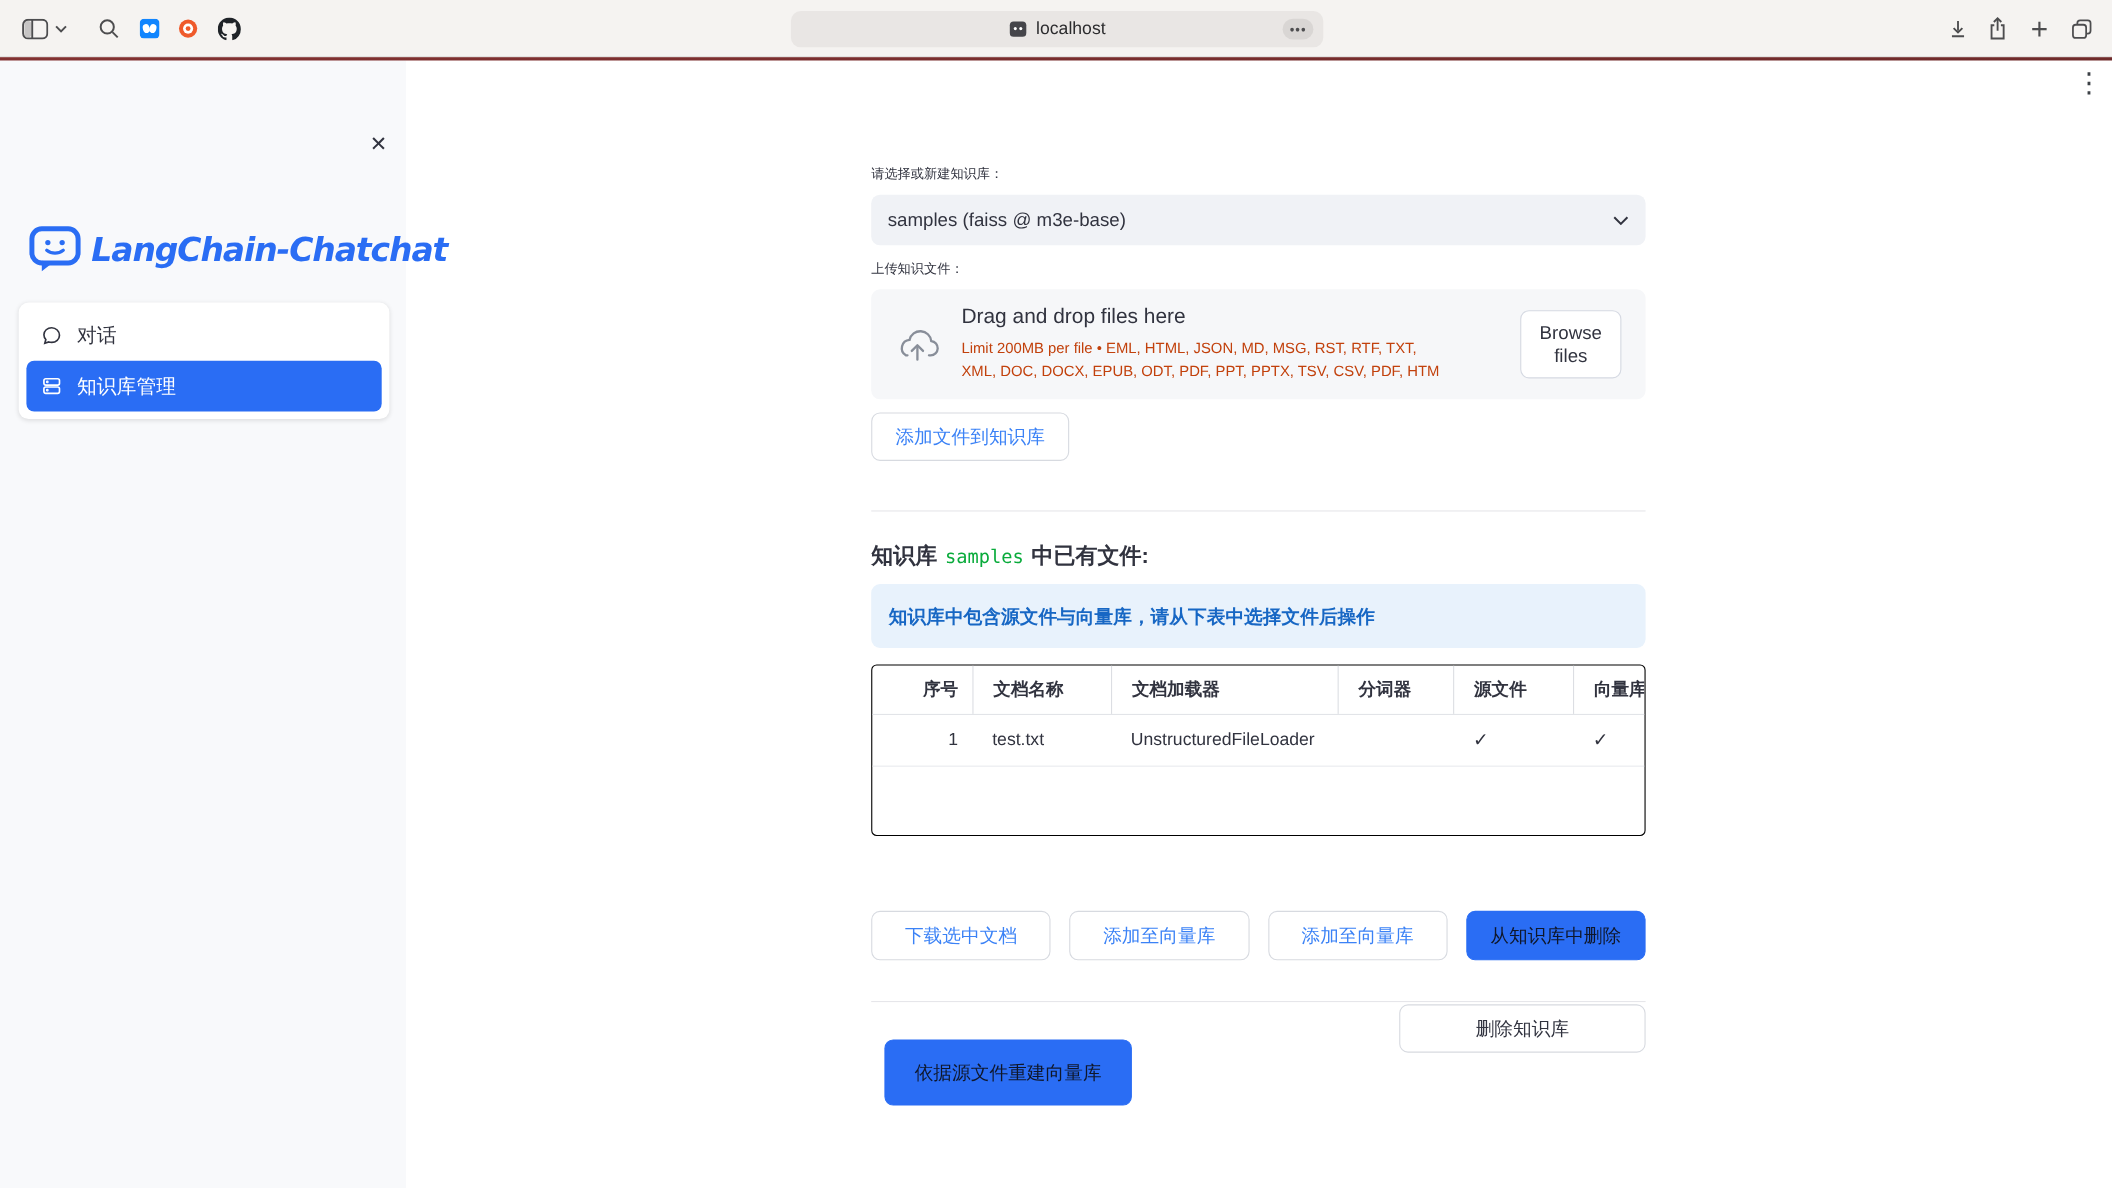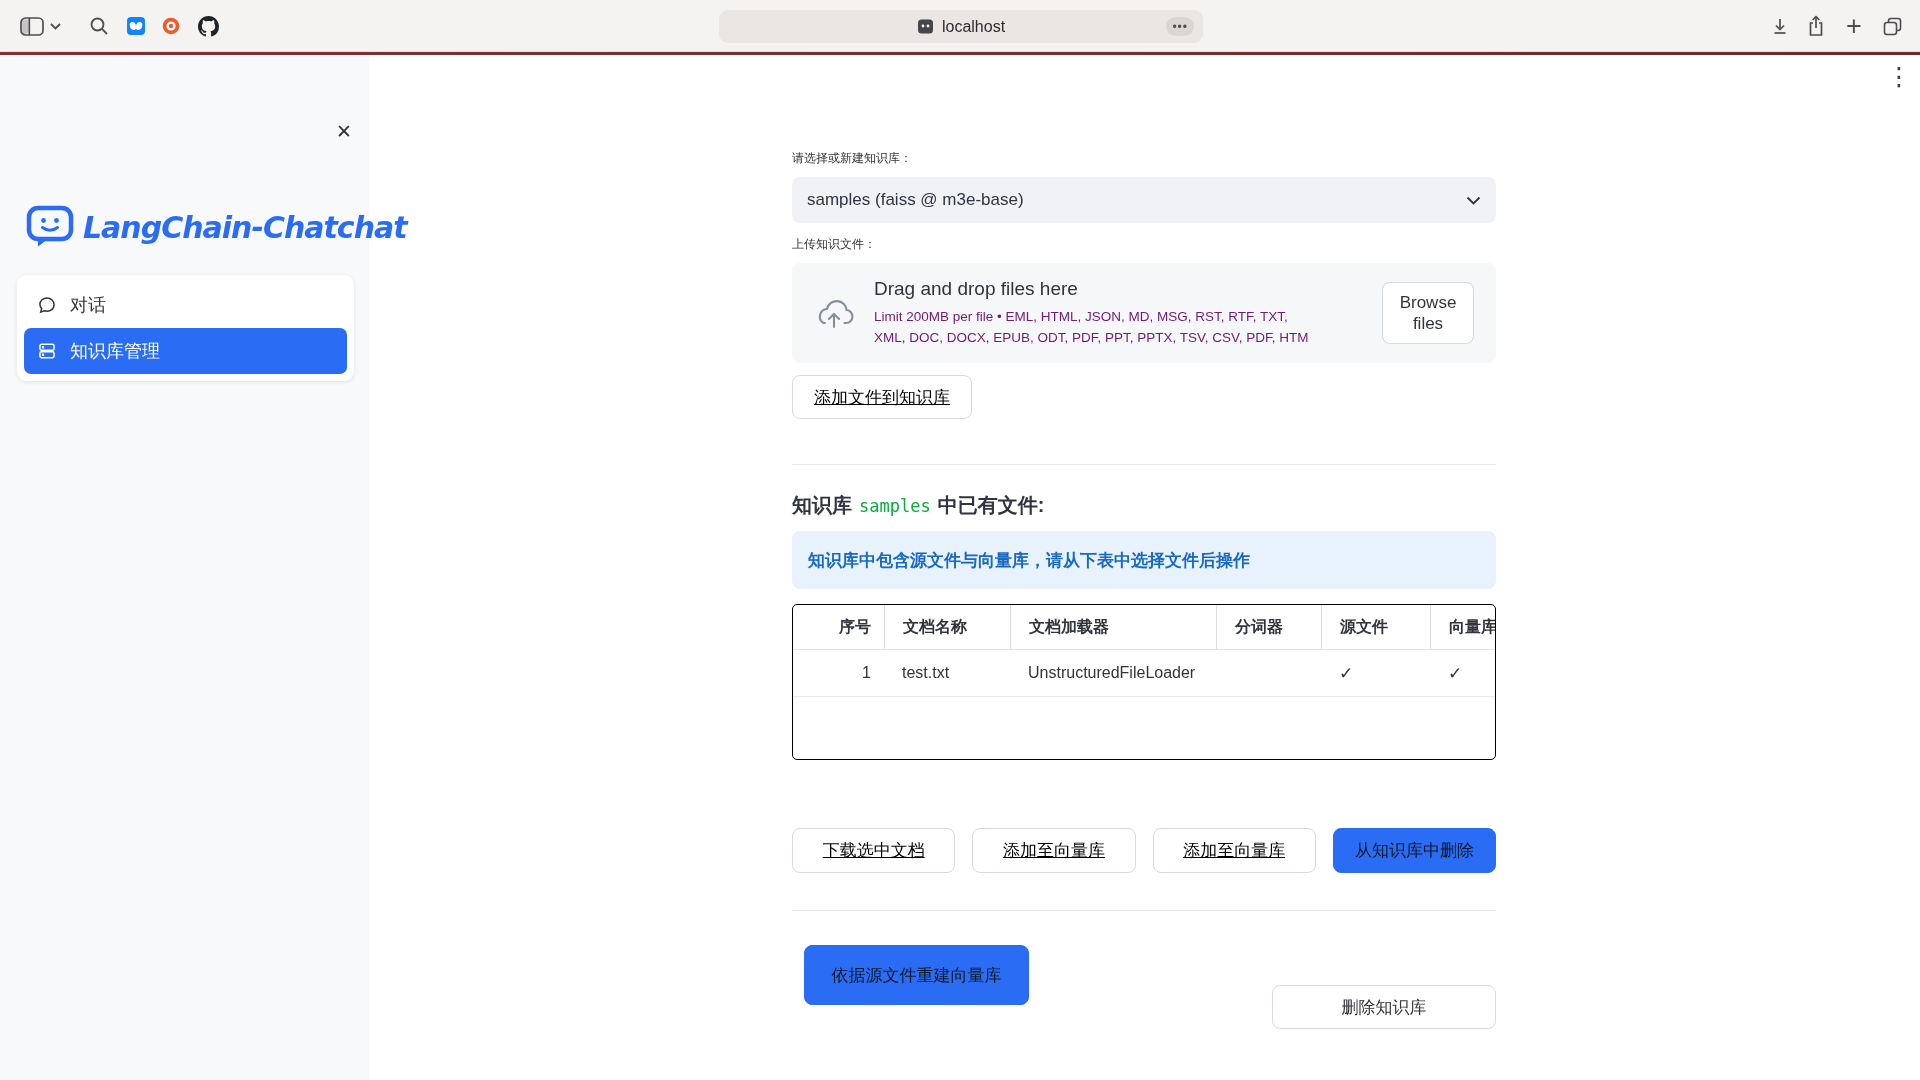--- a/index.html
+++ b/index.html
@@ -44,28 +44,28 @@
 
   .kb-select { position:absolute; left:0; top:122px; width:704px; height:46px;
     background:#f0f2f6; border-radius:8px; display:flex; align-items:center;
     justify-content:space-between; padding:0 15px; font-size:17px; cursor:pointer; }
 
   .uploader { position:absolute; left:0; top:208px; width:704px; height:100px;
     background:#f6f7f9; border-radius:8px; display:flex; align-items:center;
     padding:0 22px; gap:20px; }
   .upl-texts { flex:1; }
   .upl-title { font-size:19px; color:#31333f; margin-bottom:7px; }
-  .upl-limit { font-size:13.5px; color:#701a75; line-height:1.5; max-width:440px; }
+  .upl-limit { font-size:13.5px; color:#c2410c; line-height:1.5; max-width:440px; }
   .browse-btn { width:92px; background:#fff; border:1px solid #d5d9e2; border-radius:8px;
     padding:9px 8px; font-size:17px; color:#31333f; text-align:center; line-height:1.25;
     cursor:pointer; font-family:inherit; }
 
   .btn { border-radius:8px; font-size:17px; font-family:inherit; cursor:pointer;
     display:flex; align-items:center; justify-content:center; }
-  .btn-disabled { background:#fff; border:1px solid #d7dae0; color:#000000;text-decoration:underline; }
+  .btn-disabled { background:#fff; border:1px solid #d7dae0; color:#3b82f6; }
   .btn-primary { background:#2a6df4; border:1px solid #2a6df4; color:#0f172a; }
   .btn-secondary { background:#fff; border:1px solid #d7dae0; color:#31333f; }
 
   .add-btn { position:absolute; left:0; top:320px; height:44px; padding:0 21px; }
   .divider { position:absolute; left:0; width:704px; height:1px; background:#e6e6ea; }
 
   .kb-heading { position:absolute; left:0; top:437px; font-size:20px; font-weight:bold;
     display:flex; align-items:baseline; }
   .kb-heading code { font-family:"DejaVu Sans Mono","Liberation Mono",monospace;
     color:#09ab3b; font-size:17px; font-weight:normal; margin:0 7px; }
@@ -83,21 +83,21 @@
   .tbl-data { height:47px; border-bottom:1px solid #e9eaee; }
   .cell { display:flex; align-items:center; padding-left:18px; color:#31333f; overflow:hidden; white-space:nowrap; }
   .cell.num { justify-content:flex-end; padding-left:0; padding-right:13px; }
   .tbl-empty { height:106px; }
 
   .actions { position:absolute; left:0; top:773px; width:704px; height:45px;
     display:flex; gap:17px; }
   .actions .btn { flex:1; height:45px; }
 
   .rebuild-btn { position:absolute; left:12px; top:890px; width:225px; height:60px; }
-  .delete-kb-btn { position:absolute; right:0; top:930px; width:224px; height:44px; }
+  .delete-kb-btn { position:absolute; right:0; top:858px; width:224px; height:44px; }
 
   .check { font-size:17px; }
 </style>
 </head>
 <body>
 
 <div class="toolbar">
 
   <div class="tb" style="left:19px; width:26px;">
     <svg width="24" height="19" viewBox="0 0 24 19">

